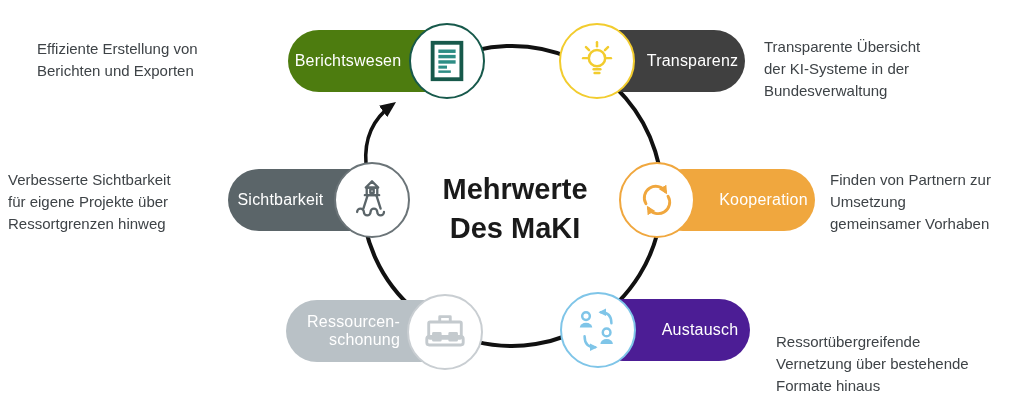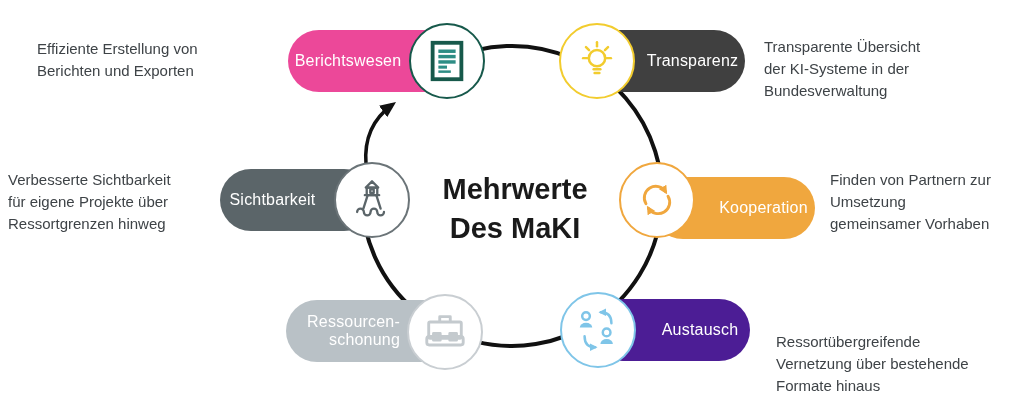--- a/index.html
+++ b/index.html
@@ -49,21 +49,21 @@
         <path d="M0 0 L9 4.5 L0 9 Z" fill="#F0A73E"></path>
       </marker>
       <marker id="arrowBlue" markerUnits="userSpaceOnUse" markerWidth="8" markerHeight="8" refX="5.5" refY="4" orient="auto">
         <path d="M0 0 L8 4 L0 8 Z" fill="#7FC5E8"></path>
       </marker>
     </defs>
     <path d="M 447.6 60.5 A 150 150 0 1 1 362 198.6" fill="none" stroke="#111111" stroke-width="4"></path>
     <path d="M 366 164 Q 363 126 392 105" fill="none" stroke="#111111" stroke-width="3.5" marker-end="url(#arrowBlack)"></path>
   </svg>
 
-  <div class="pill" style="left: 288px; top: 30px; width: 170px; padding-right: 50px; background-color: #ec4899;">
+  <div class="pill" style="left: 288px; top: 30px; width: 170px; padding-right: 50px; background-color: #4d7c0f;">
     <div class="pill-label center">Berichtswesen</div>
   </div>
   <div class="node-circle" style="left: 409px; top: 23px; border-color: rgb(23, 89, 75);">
     <svg width="46" height="46" viewBox="0 0 48 48">
       <rect x="9" y="5" width="30" height="38" fill="#ffffff" stroke="#17594B" stroke-width="4"></rect>
       <g fill="#2E8D85">
         <rect x="15" y="12" width="18" height="3.6"></rect>
         <rect x="15" y="17.6" width="18" height="3.6"></rect>
         <rect x="15" y="23.2" width="18" height="3.6"></rect>
         <rect x="15" y="28.8" width="9" height="3.2"></rect>
@@ -86,21 +86,21 @@
       <path d="M9.5 21 h4.5"></path>
       <path d="M34 21 h4.5"></path>
       <path d="M12.5 9.5 l3.2 3.2"></path>
       <path d="M35.5 9.5 l-3.2 3.2"></path>
     </svg>
   </div>
   <div class="desc l" style="left:764px;top:36px;width:220px;">Transparente Übersicht
 der KI-Systeme in der
 Bundesverwaltung</div>
 
-  <div class="pill" style="left: 652px; top: 169px; width: 163px; padding-left: 60px; background-color: rgb(240, 167, 62); margin-top: 8px;">
+  <div class="pill" style="left: 652px; top: 169px; width: 163px; padding-left: 60px; background-color: rgb(240, 167, 62);">
     <div class="pill-label center">Kooperation</div>
   </div>
   <div class="node-circle" style="left: 619px; top: 162px; border-color: rgb(240, 167, 62);">
     <svg width="46" height="46" viewBox="0 0 48 48" fill="none" stroke="#F0A73E" stroke-width="3" stroke-linecap="round">
       <path d="M12.5 28 A 12 12 0 0 1 33 15.5" marker-end="url(#arrowOrange)"></path>
       <path d="M35.5 20 A 12 12 0 0 1 15 32.5" marker-end="url(#arrowOrange)"></path>
     </svg>
   </div>
   <div class="desc l" style="left:830px;top:169px;width:210px;">Finden von Partnern zur
 Umsetzung
@@ -130,21 +130,21 @@
   <div class="node-circle" style="left: 407px; top: 294px; border-color: rgb(201, 206, 210);">
     <svg width="46" height="46" viewBox="0 0 48 48" fill="none" stroke="#C4CACE" stroke-width="3" stroke-linejoin="round">
       <path d="M18.5 13.5 V 8 H 29.5 V 13.5"></path>
       <rect x="7" y="13.5" width="34" height="17" rx="1.5"></rect>
       <rect x="5" y="28.5" width="38" height="9" rx="2.5"></rect>
       <rect x="12" y="25.5" width="7" height="7"></rect>
       <rect x="29" y="25.5" width="7" height="7"></rect>
     </svg>
   </div>
 
-  <div class="pill" style="left: 220px; top: 169px; width: 155px; padding-right: 50px; background-color: rgb(91, 101, 105);">
+  <div class="pill" style="left: 228px; top: 169px; width: 155px; padding-right: 50px; background-color: rgb(91, 101, 105);">
     <div class="pill-label center">Sichtbarkeit</div>
   </div>
   <div class="node-circle" style="left:334px;top:162px;border-color:#6B7478;">
     <svg width="46" height="46" viewBox="0 0 48 48" fill="none" stroke="#5B6569" stroke-width="2.4" stroke-linecap="round" stroke-linejoin="round">
       <path d="M17.5 11 L24 4.5 L30.5 11 Z"></path>
       <rect x="18.5" y="11" width="11" height="8"></rect>
       <rect x="22.2" y="13" width="3.6" height="3.6"></rect>
       <path d="M16.5 19 H31.5"></path>
       <path d="M19.5 19 L15 33"></path>
       <path d="M28.5 19 L33 33"></path>

